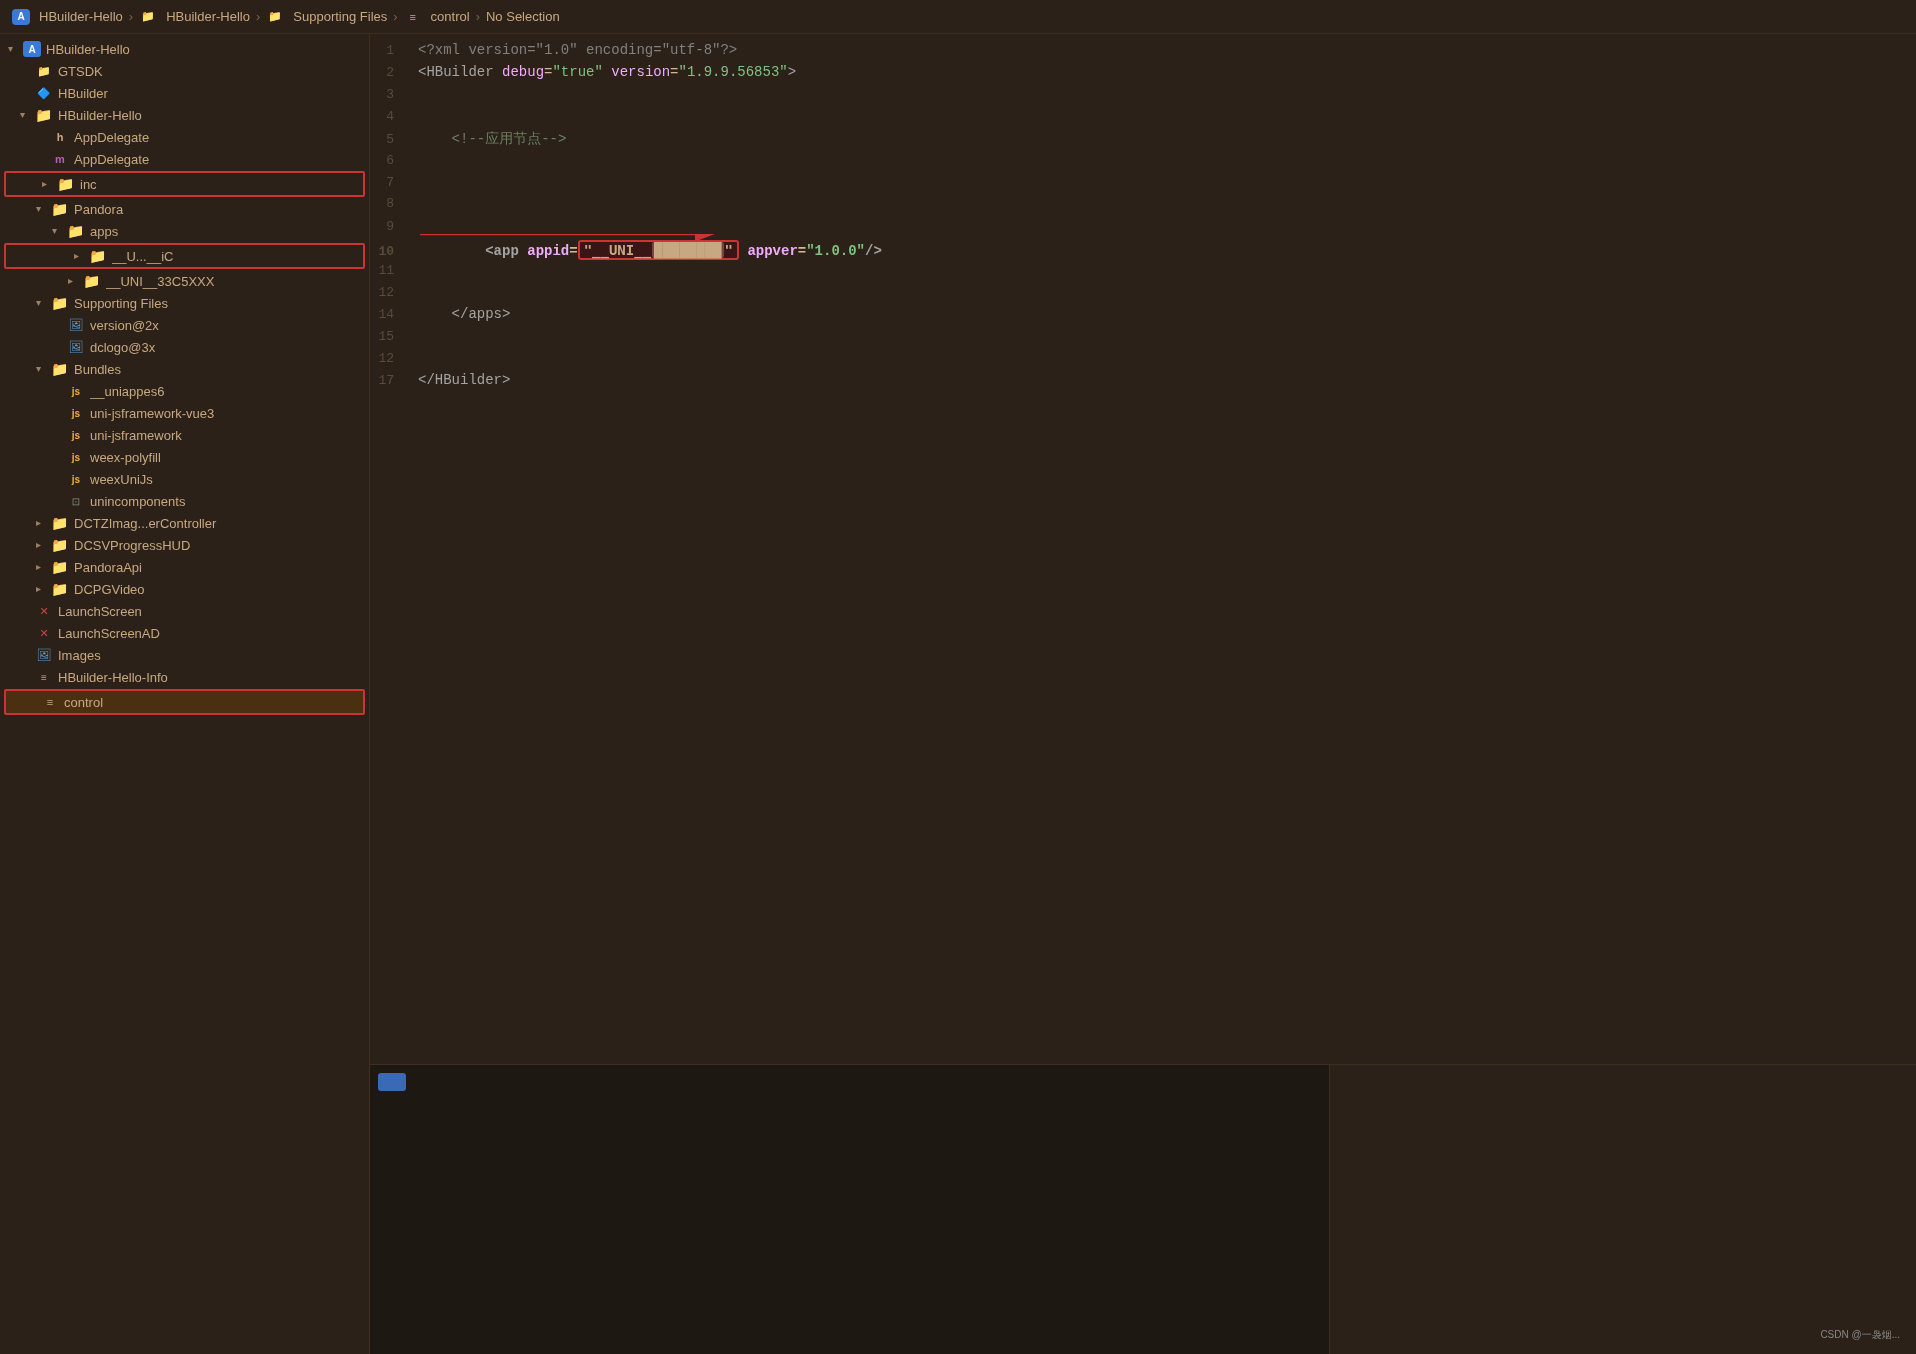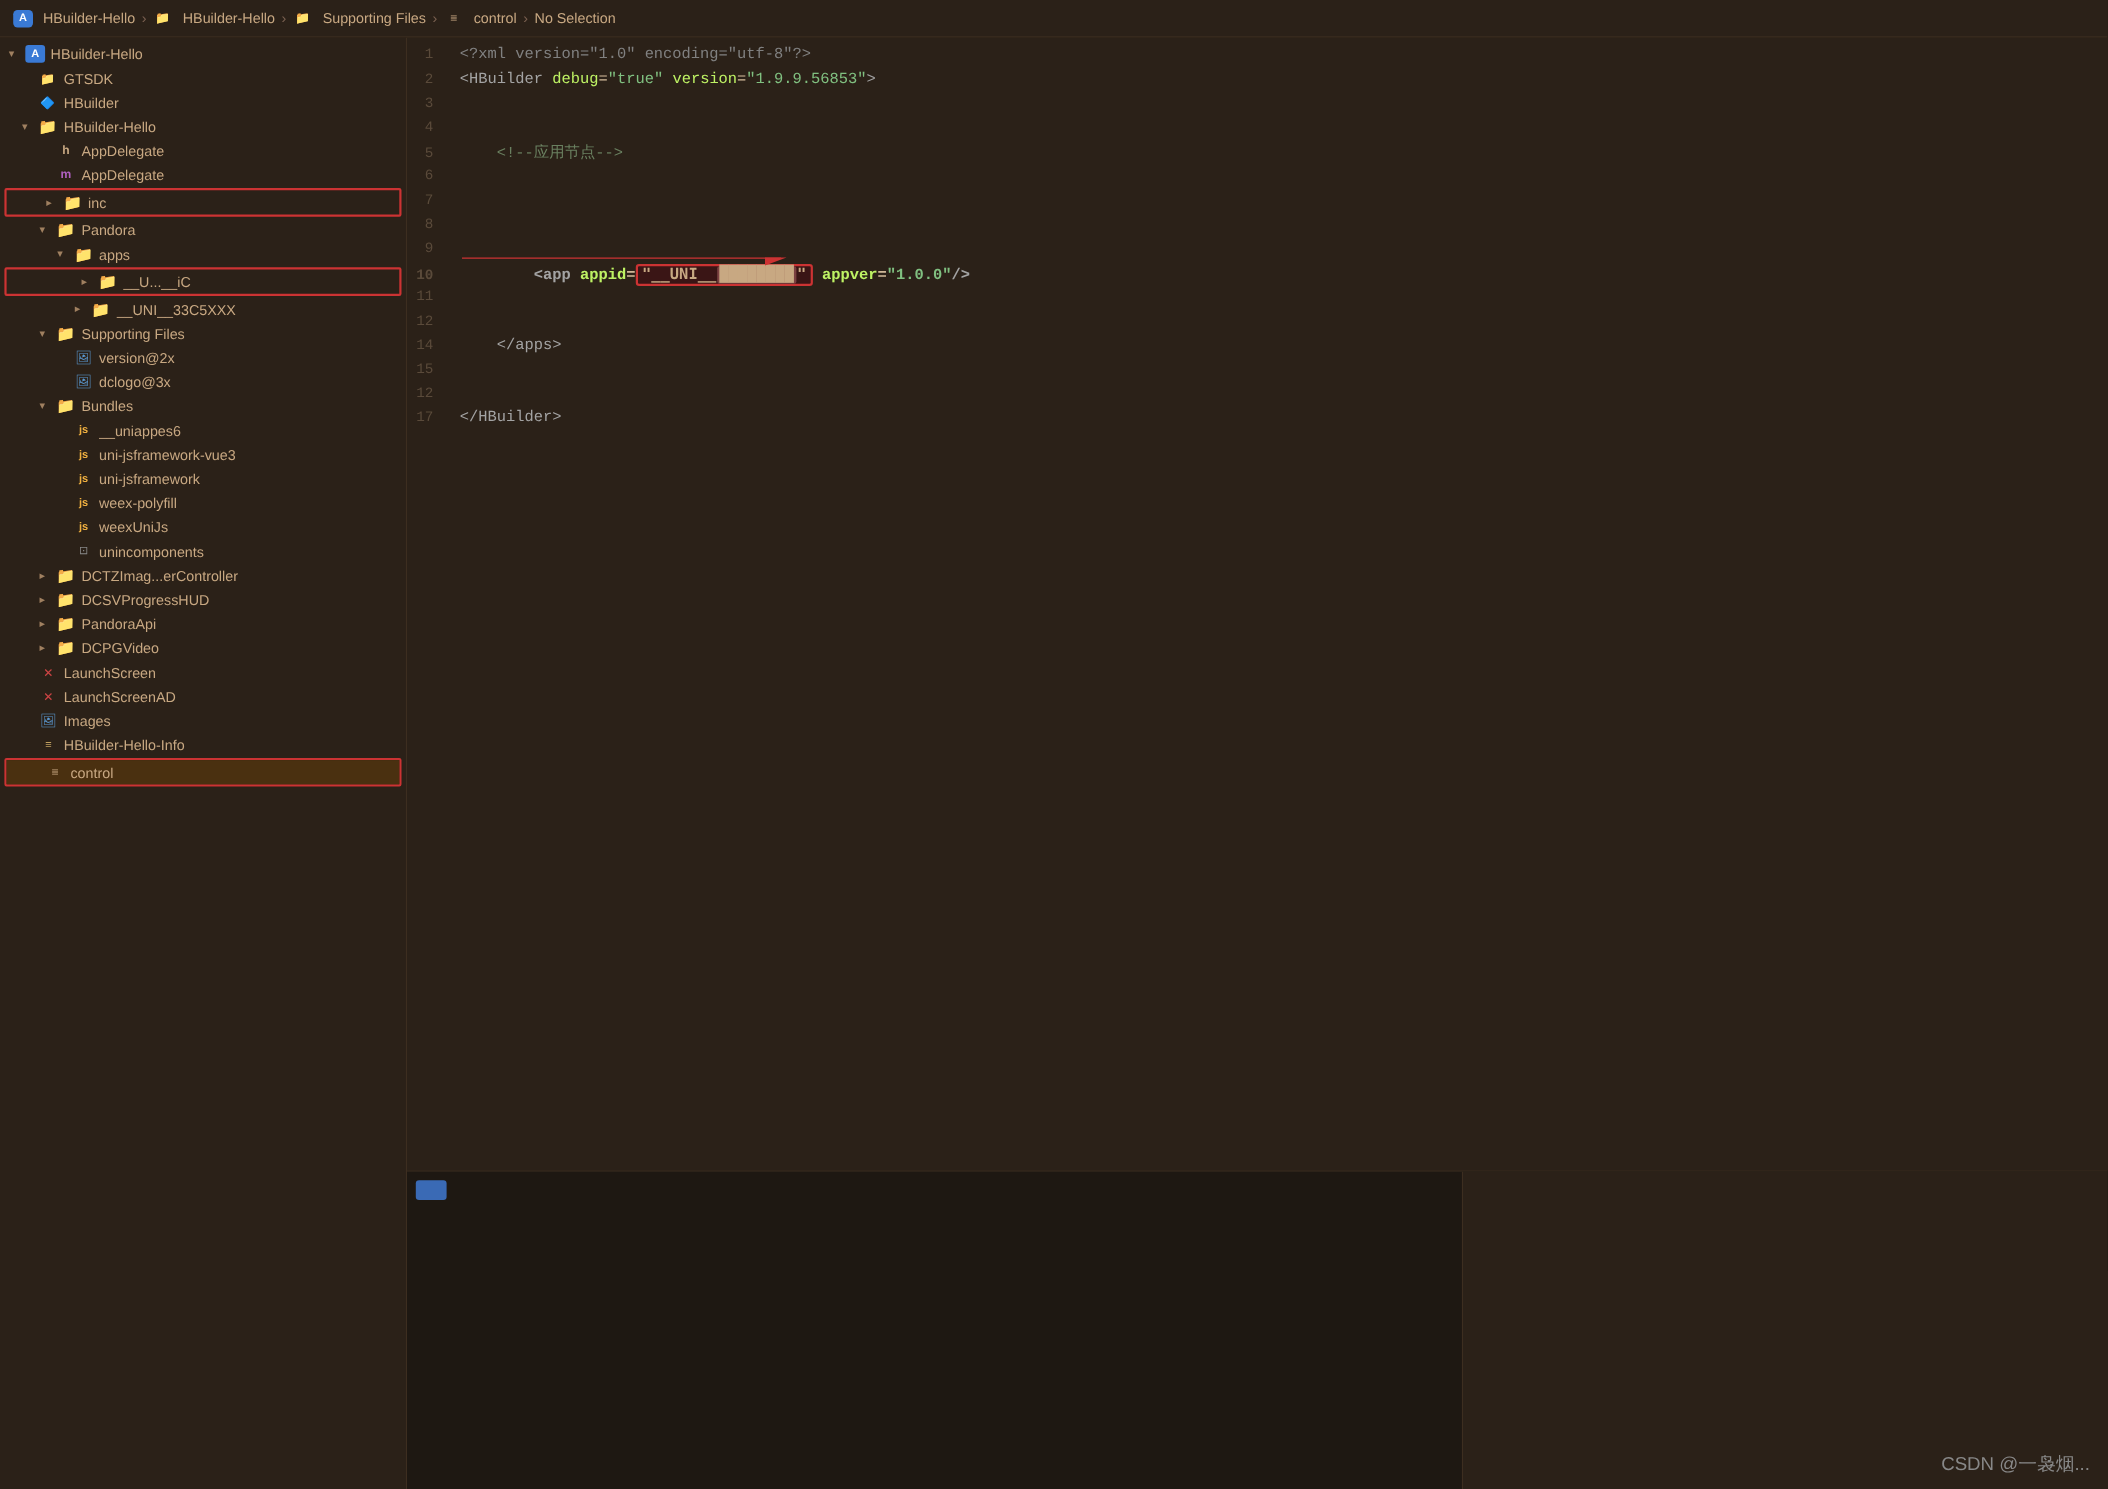--- a/index.html
+++ b/index.html
@@ -136,21 +136,21 @@
     }
     .line-content {
       flex: 1;
       padding-left: 8px;
       white-space: pre;
       color: #d0b898;
     }
 
     
     .xml-tag { color: #a3a3a3; }
-    .xml-attr-name { color: #bef264; }
+    .xml-attr-name { color: #f0abfc; }
     .xml-attr-val { color: #80c080; }
     .xml-pi { color: #808080; }
     .xml-comment { color: #6a8060; }
 
     
     .bottom-panel {
       height: 290px;
       background: #1e1812;
       border-top: 1px solid #3d2e20;
       display: flex;
@@ -174,21 +174,21 @@
       background: #3a6ab5;
       border-radius: 3px;
     }
 
     
     .watermark {
       position: fixed;
       bottom: 12px;
       right: 16px;
       color: #888;
-      font-size: 17px;
+      font-size: 10px;
     }
 
     
     .editor-wrapper {
       position: relative;
       flex: 1;
       display: flex;
       flex-direction: column;
     }
 

